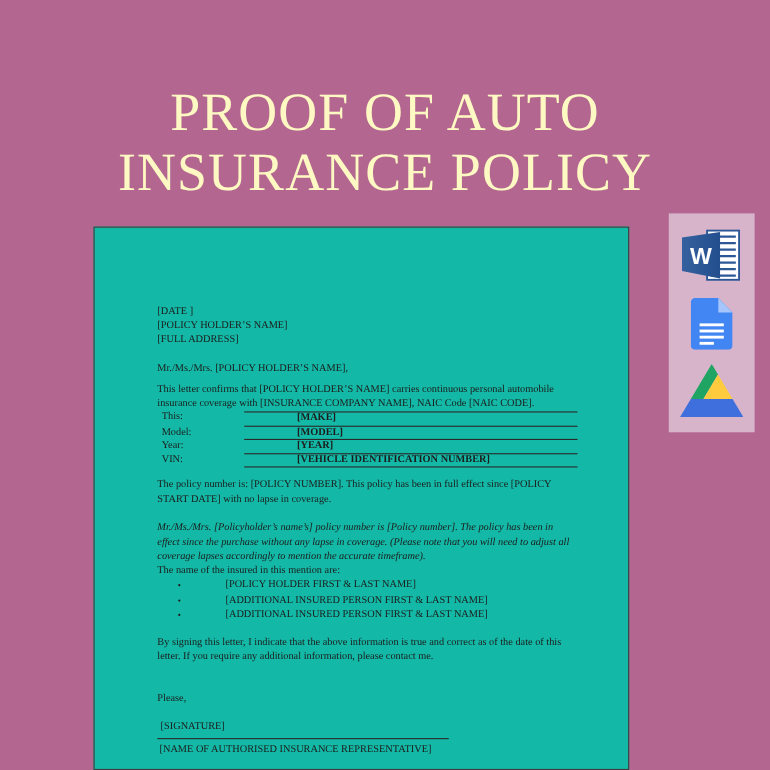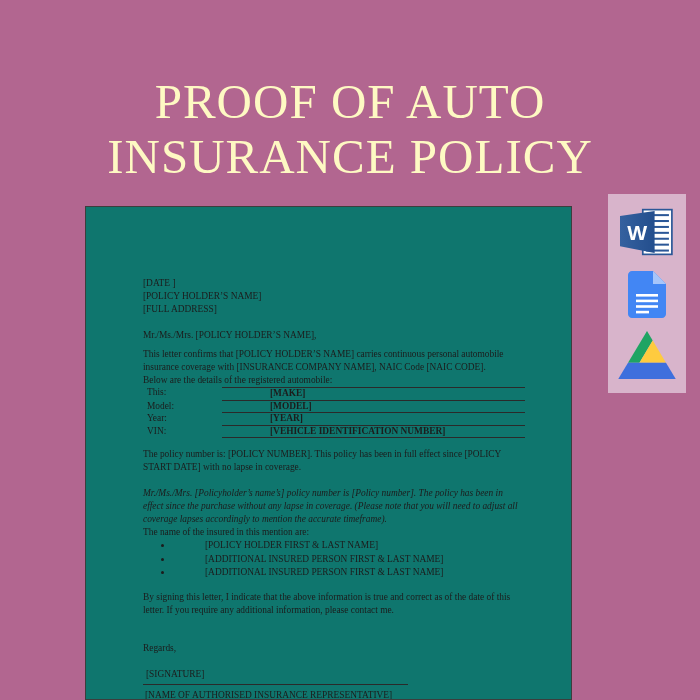--- a/index.html
+++ b/index.html
@@ -2,21 +2,21 @@
 <html><head>
 <meta charset="utf-8">
 <style>
   html,body{margin:0;padding:0;}
   body{width:700px;height:700px;overflow:hidden;}
   .poster{position:relative;width:700px;height:700px;background:#b26690;overflow:hidden;
           font-family:"Liberation Serif",serif;}
   .title{position:absolute;top:74px;left:0;width:700px;margin:0;text-align:center;
          color:#fef9c3;font-size:49px;line-height:55px;font-weight:normal;
          letter-spacing:1px;font-family:"Liberation Serif",serif;}
-  .page{position:absolute;left:85px;top:206px;width:487px;height:494px;background:#0f766e;
+  .page{position:absolute;left:85px;top:206px;width:487px;height:494px;background:#14b8a6;
         border:1px solid #3d3d3d;box-sizing:border-box;overflow:hidden;color:#1c1c1c;}
   .content{position:absolute;left:57px;top:70px;width:382px;font-size:9.4px;line-height:13px;}
   .line{white-space:pre;}
   .salutation{margin-top:13px;}
   .para-confirm{margin-top:6px;}
   .vtable{margin-top:0;}
   .vrow{display:flex;line-height:11.5px;}
   .vrow .lbl{width:79px;padding-left:4px;box-sizing:border-box;}
   .vrow .val{flex:1;font-weight:bold;border-bottom:1px solid #2a2a2a;padding-left:48px;}
   .vrow:first-child .val{border-top:1px solid #2a2a2a;}
@@ -45,21 +45,20 @@
   <div class="page">
     <div class="content">
 
       <div class="line">[DATE ]</div>
       <div class="line">[POLICY HOLDER’S NAME]</div>
       <div class="line">[FULL ADDRESS]</div>
 
       <div class="salutation">Mr./Ms./Mrs. [POLICY HOLDER’S NAME],</div>
 
       <div class="para-confirm">This letter confirms that [POLICY HOLDER’S NAME] carries continuous personal automobile insurance coverage with [INSURANCE COMPANY NAME], NAIC Code [NAIC CODE].</div>
-      <div>Below are the details of the registered automobile:</div>
 
       <div class="vtable">
         <div class="vrow">
           <span class="lbl">This:</span>
           <span class="val">[MAKE]</span>
         </div>
         <div class="vrow">
           <span class="lbl">Model:</span>
           <span class="val">[MODEL]</span>
         </div>
@@ -79,21 +78,21 @@
       <div>The name of the insured in this mention are:</div>
 
       <ul class="insured">
         <li>[POLICY HOLDER FIRST &amp; LAST NAME]</li>
         <li>[ADDITIONAL INSURED PERSON FIRST &amp; LAST NAME]</li>
         <li>[ADDITIONAL INSURED PERSON FIRST &amp; LAST NAME]</li>
       </ul>
 
       <div class="para-signing">By signing this letter, I indicate that the above information is true and correct as of the date of this letter. If you require any additional information, please contact me.</div>
 
-      <div class="regards">Regards,</div>
+      <div class="regards">Please,</div>
 
       <div class="signature">[SIGNATURE]</div>
       <div class="sigline"></div>
       <div class="rep">[NAME OF AUTHORISED INSURANCE REPRESENTATIVE]</div>
 
     </div>
   </div>
 
   <div class="panel">
 

